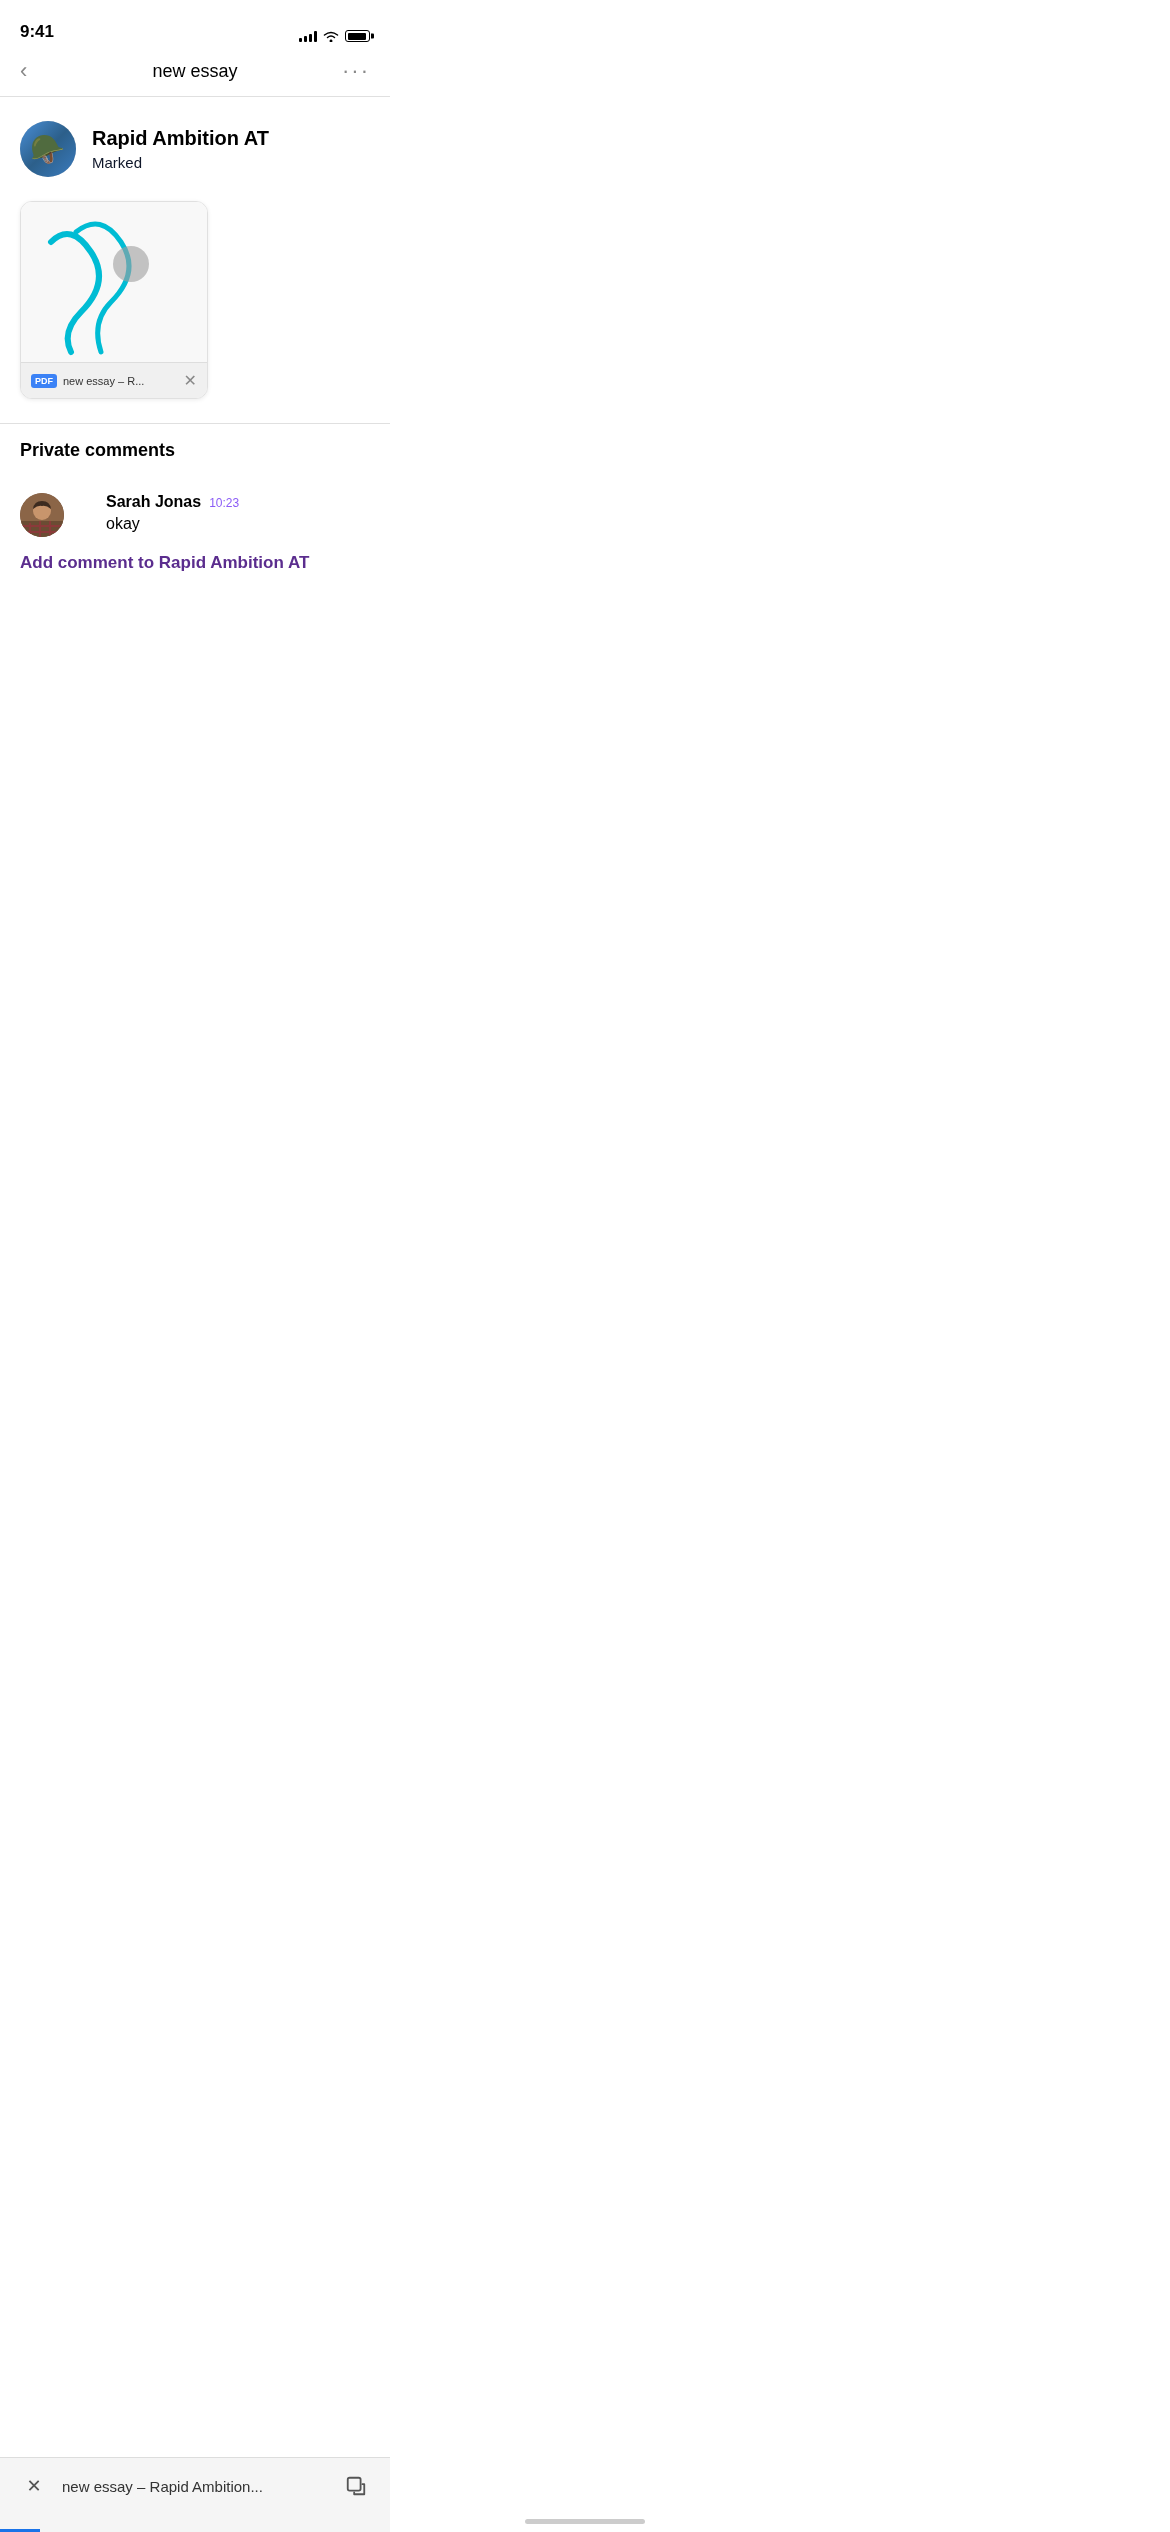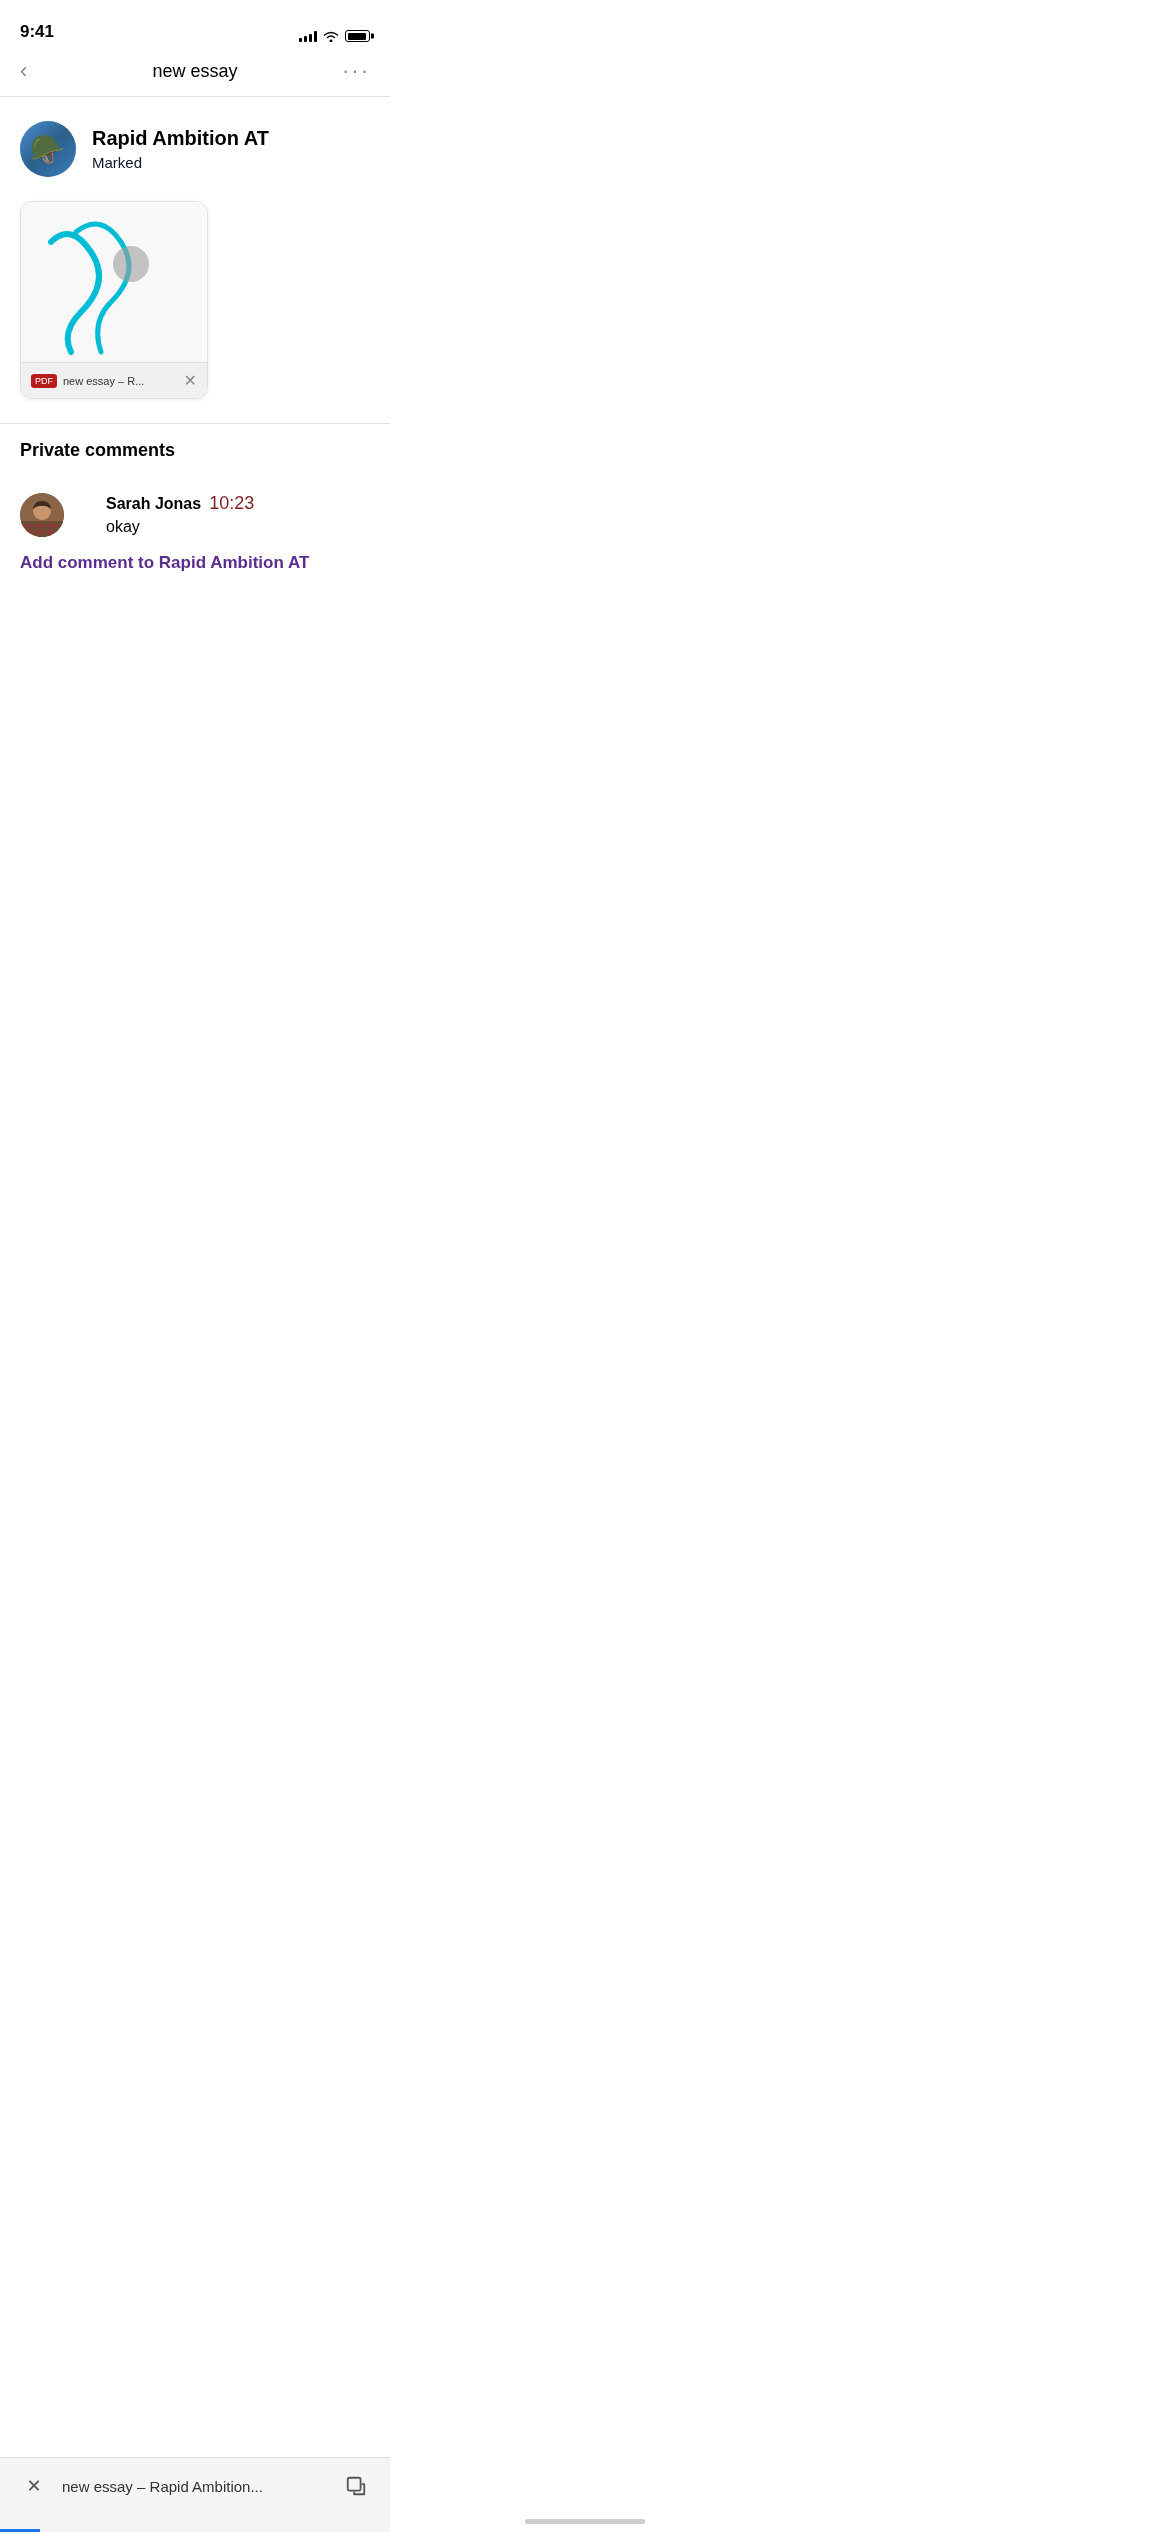--- a/index.html
+++ b/index.html
@@ -204,24 +204,24 @@
     .pdf-label-bar {
       display: flex;
       align-items: center;
       padding: 8px 10px;
       background: #f0f0f0;
       border-top: 1px solid #ddd;
       justify-content: space-between;
     }
 
     .pdf-tag {
-      background: #b91c1c;
+      background: #3b82f6;
       color: #fff;
       font-size: 9px;
-      font-weight: 400;
+      font-weight: 700;
       padding: 2px 4px;
       border-radius: 3px;
       margin-right: 6px;
       flex-shrink: 0;
     }
 
     .pdf-filename {
       font-size: 11px;
       color: #333;
       flex: 1;
@@ -295,22 +295,22 @@
       margin-bottom: 4px;
     }
 
     .comment-author {
       font-size: 16px;
       font-weight: 600;
       color: #000;
     }
 
     .comment-time {
-      font-size: 18px;
-      color: #7f1d1d;
+      font-size: 12px;
+      color: #8b5cf6;
     }
 
     .comment-text {
       font-size: 16px;
       color: #000;
     }
 
     
     .add-comment-link {
       color: #5b2d8e;

